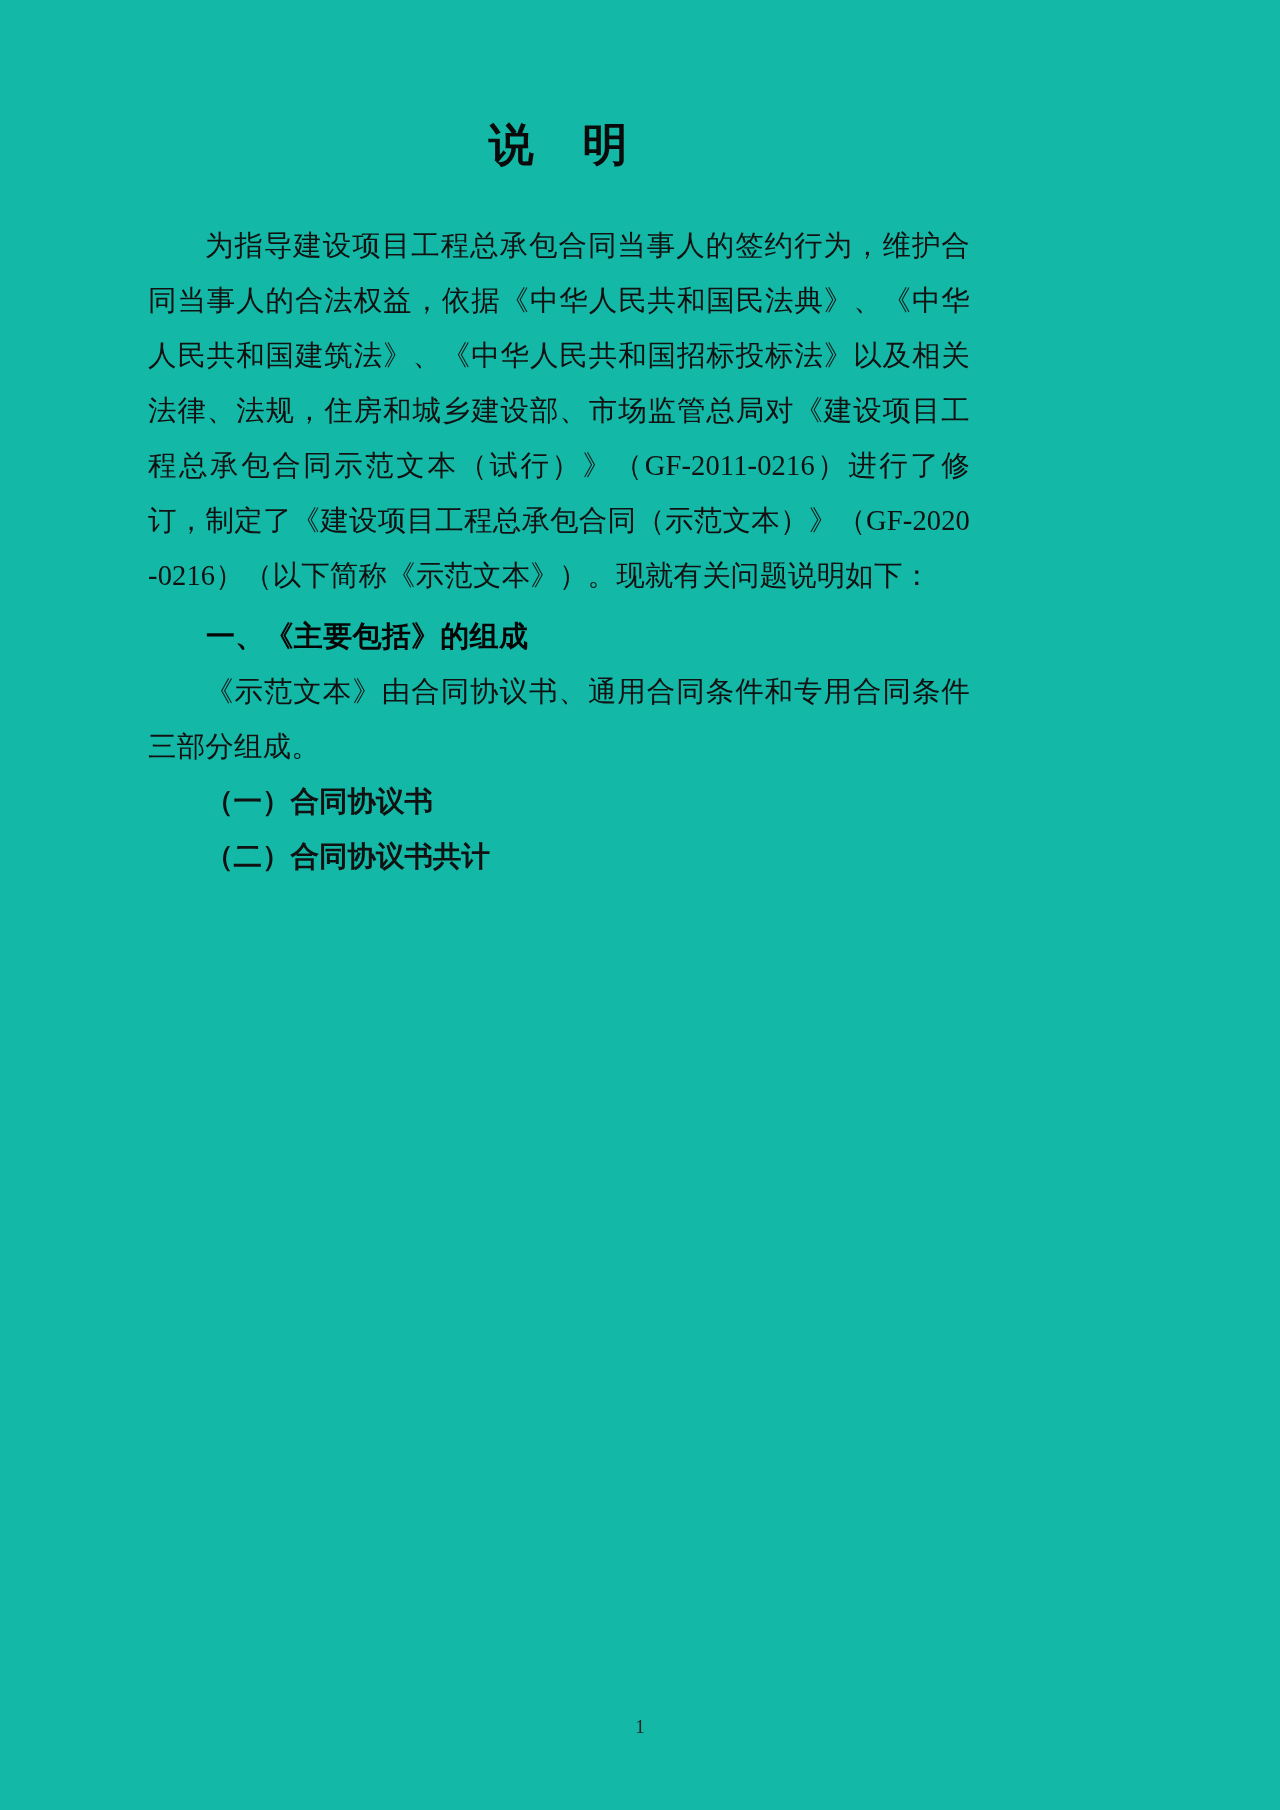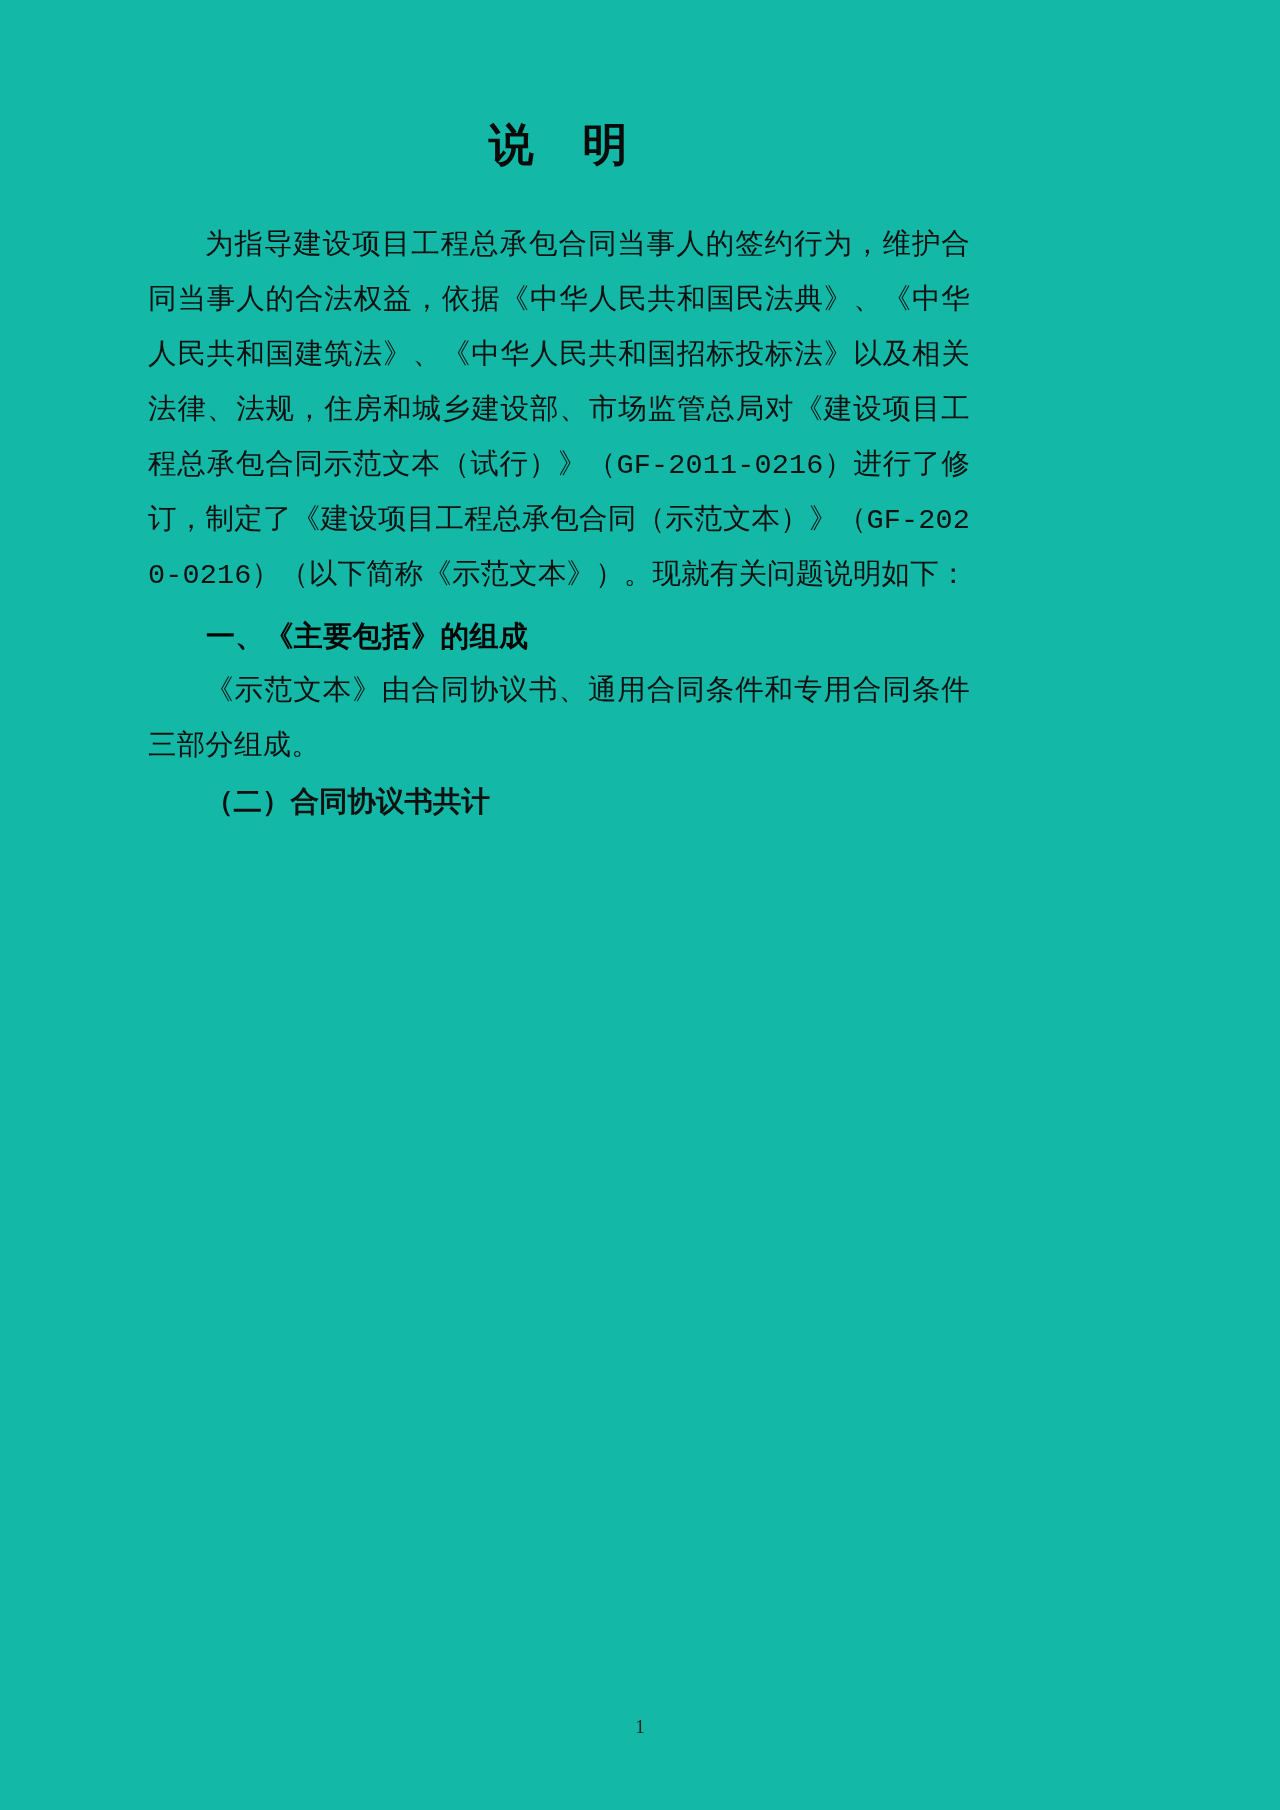--- a/index.html
+++ b/index.html
@@ -27,21 +27,21 @@
     font-family: "Liberation Serif", "DejaVu Serif", serif;
     font-weight: bold;
     font-size: 45px;
     line-height: 1.2;
     letter-spacing: 0.04em;
     color: #0a0a0a;
     margin: 0 0 46px 0;
     white-space: pre;
   }
   .para {
-    font-family: Liberation Mono, monospace;
+    font-family: Liberation Serif, serif;
     font-size: 28.5px;
     line-height: 55px;
     color: #111111;
     text-align: justify;
     text-justify: inter-character;
     text-align-last: left;
     margin: 0 0 0 0;
     text-indent: 2em;
     letter-spacing: 0.005em;
     word-break: break-all;
@@ -88,20 +88,21 @@
     <h1 class="doc-title">说　明</h1>
 
     <p class="para">为指导建设项目工程总承包合同当事人的签约行为，维护合同当事人的合法权益，依据《中华人民共和国民法典》、《中华人民共和国建筑法》、《中华人民共和国招标投标法》以及相关法律、法规，住房和城乡建设部、市场监管总局对《建设项目工程总承包合同示范文本（试行）》（GF-2011-0216）进行了修订，制定了《建设项目工程总承包合同（示范文本）》（GF-2020-0216）（以下简称《示范文本》）。现就有关问题说明如下：</p>
 
     <div class="spacer-sm"></div>
 
     <h2 class="heading-bold">一、《主要包括》的组成</h2>
 
     <p class="para">《示范文本》由合同协议书、通用合同条件和专用合同条件三部分组成。</p>
 
+    <h3 class="subhead">（一）合同协议书</h3>
 
 
     <h3 class="subhead">（二）合同协议书共计</h3>
 
 
   </div>
 
   <div class="page-number">1</div>
 
 </div>

